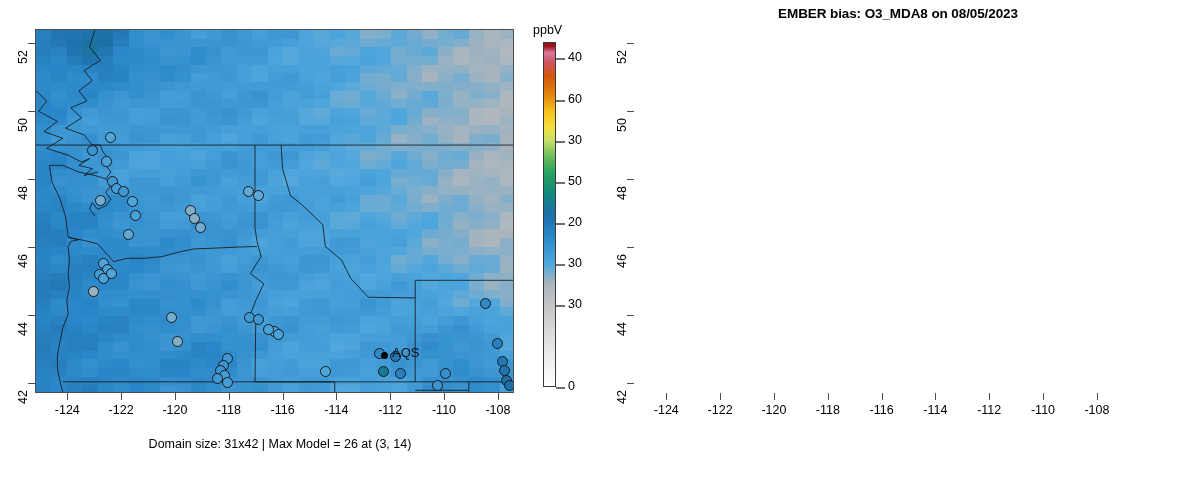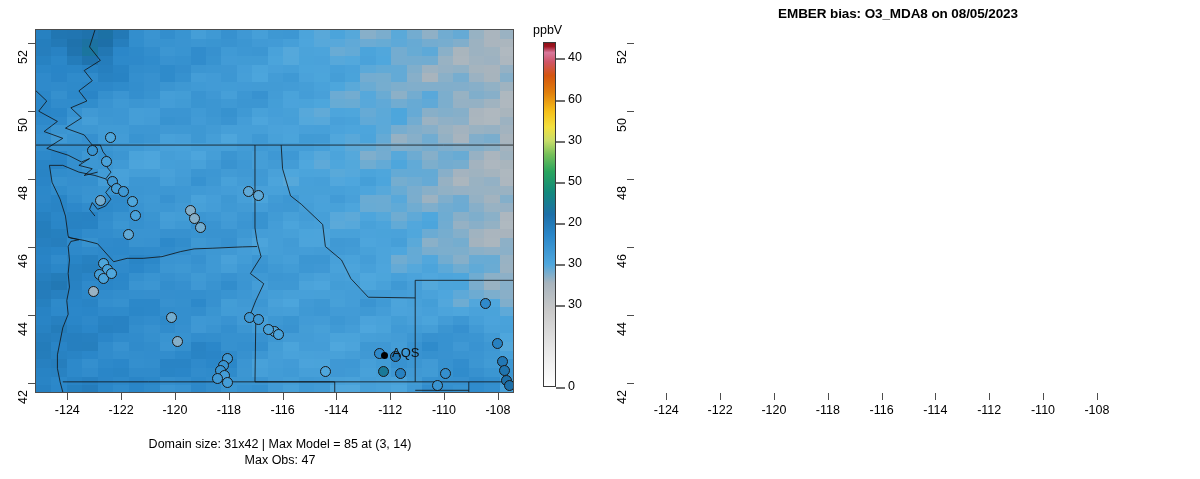--- a/index.html
+++ b/index.html
@@ -1465,22 +1465,21 @@
         <div class="ytlab" style="left: -7px; top: 238.7px;">46</div>
         <div class="axis-tick" style="left: 28px; top: 178.7px; width: 7px; height: 1px;"></div>
         <div class="ytlab" style="left: -7px; top: 170.7px;">48</div>
         <div class="axis-tick" style="left: 28px; top: 110.6px; width: 7px; height: 1px;"></div>
         <div class="ytlab" style="left: -7px; top: 102.6px;">50</div>
         <div class="axis-tick" style="left: 28px; top: 42.6px; width: 7px; height: 1px;"></div>
         <div class="ytlab" style="left: -7px; top: 34.6px;">52</div>
       </div>
 
     <div class="caption" id="cap-left">
-      <div>Domain size: 31x42 | Max Model = 85 at (3, 14)</div>
-      <div>Max Obs: 47</div>
+      <div>Domain size: 31x42 | Max Model = 26 at (3, 14)</div>
     </div>
 
     <div class="cbar-wrap" id="cbar-left">
       <div class="cbar-title">ppbV</div>
       <div class="cbar" id="cbar-left-grad" style="background: linear-gradient(rgb(141, 17, 23) 0%, rgb(158, 20, 32) 1%, rgb(216, 120, 156) 2.8%, rgb(207, 85, 104) 5.5%, rgb(212, 85, 15) 9.5%, rgb(224, 127, 12) 14.5%, rgb(245, 192, 26) 20%, rgb(243, 224, 63) 24.5%, rgb(200, 221, 106) 28.5%, rgb(118, 192, 90) 32.5%, rgb(42, 165, 94) 37.5%, rgb(19, 137, 124) 43.5%, rgb(29, 111, 168) 50%, rgb(42, 134, 200) 56%, rgb(79, 167, 221) 64.5%, rgb(168, 180, 189) 70%, rgb(201, 201, 201) 78%, rgb(233, 233, 233) 90%, rgb(255, 255, 255) 100%);"></div>
       <div id="cbar-left-ticks">
           <div class="cbar-tick" style="top: 345px;"></div>
           <div class="cbar-lab" style="top: 345px;">0</div>
           <div class="cbar-tick" style="top: 262.857px;"></div>
           <div class="cbar-lab" style="top: 262.857px;">30</div>

